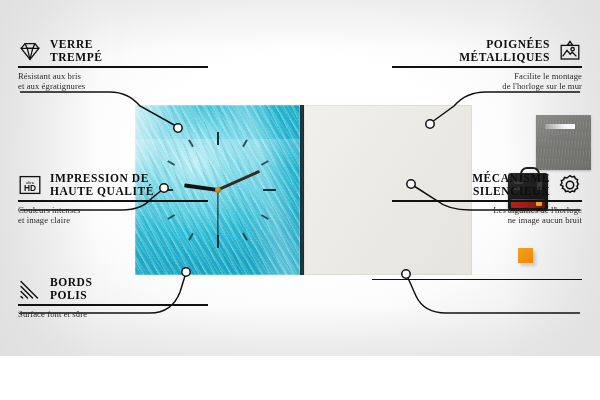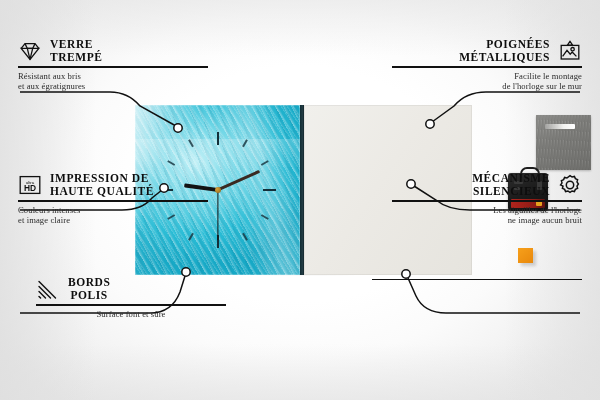--- a/index.html
+++ b/index.html
@@ -2,21 +2,21 @@
 <html><head>
 <meta charset="utf-8">
 <style>
   html,body{margin:0;padding:0;}
   body{
     width:600px;height:400px;overflow:hidden;
     font-family:"Liberation Serif",serif;
     background:#ffffff;
   }
   #stage{
-    position:relative;width:600px;height:400px;overflow:hidden;
+    position:relative;width:600px;height:356px;overflow:hidden;
     background:
       radial-gradient(ellipse 62% 70% at 50% 46%, #ffffff 0%, #ffffff 42%, #fbfbfb 62%, #f2f2f2 82%, #e9e9e9 100%);
   }
   .vig{position:absolute;inset:0;pointer-events:none;
     background:
       linear-gradient(to right, rgba(222,222,222,.75) 0%, rgba(255,255,255,0) 16%, rgba(255,255,255,0) 84%, rgba(224,224,224,.75) 100%),
       linear-gradient(to bottom, rgba(228,228,228,.55) 0%, rgba(255,255,255,0) 14%, rgba(255,255,255,0) 86%, rgba(226,226,226,.6) 100%);
   }
 
   
@@ -245,21 +245,21 @@
         </svg>
       </span>
       <div class="title">IMPRESSION DE
 HAUTE QUALITÉ</div>
     </div>
     <div class="rule"></div>
     <div class="desc">Couleurs intenses
 et image claire</div>
   </div>
 
-  <div class="callout left" style="left:36px;top:276px;text-align:center;">
+  <div class="callout left" style="left:18px;top:276px;">
     <div class="head">
       <span class="ico">
         <svg viewBox="0 0 24 24">
             <g stroke="currentColor" stroke-width="1.45" stroke-linecap="round">
           <path d="M3 4.5 19.5 21"></path>
               <path d="M3 9.5 14.5 21"></path>
               <path d="M3 14.5 9.5 21"></path>
               <path d="M3 19.4 4.6 21"></path>
         </g>
           </svg>

